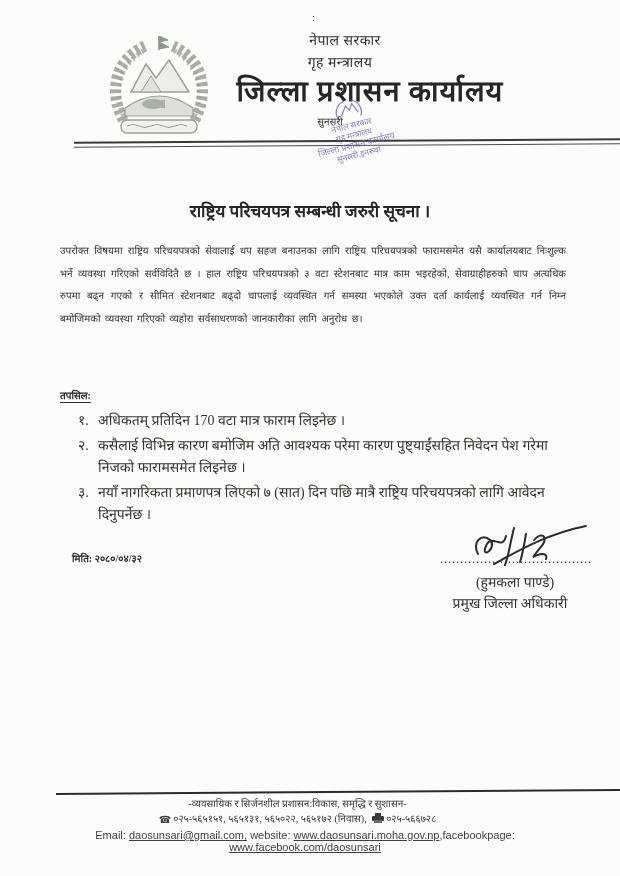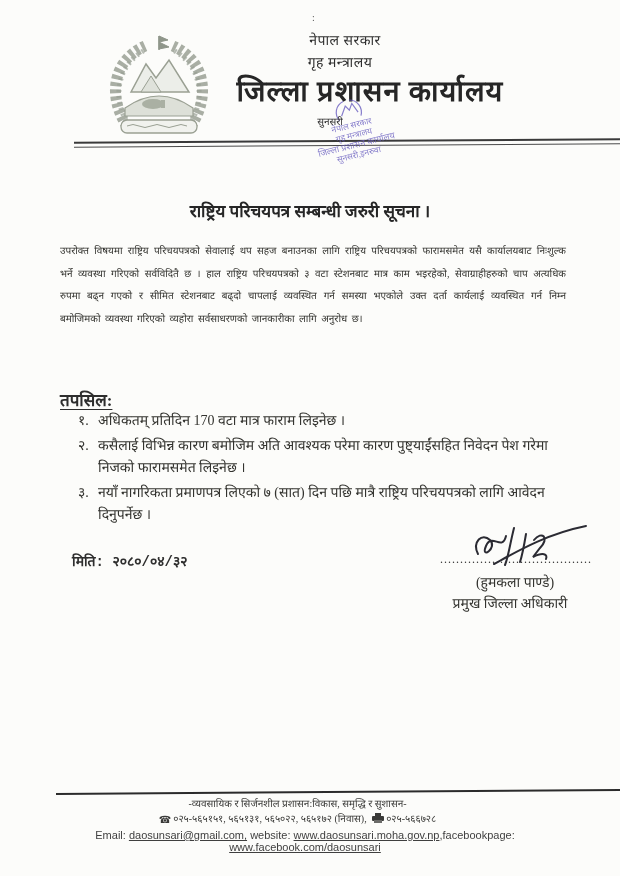--- a/index.html
+++ b/index.html
@@ -26,26 +26,26 @@
   }
   .stamp .s-big{font-size:9px;}
   
   .doc-title{font-size:17px;font-weight:600;color:#262626;}
   .doc-title span{text-underline-offset:4px;}
   
   .body-par{
     font-size:10px;line-height:22.5px;text-align:justify;color:#33332f;
     word-spacing:2px;
   }
-  .tapasil{font-size:17px;font-weight:600;text-decoration:underline;text-underline-offset:3px;}
+  .tapasil{font-size:10px;font-weight:600;text-decoration:underline;text-underline-offset:3px;}
   .list{font-size:14px;line-height:22px;color:#33332f;}
   .list-item{display:flex;margin-bottom:3px;}
   .list-num{width:20px;flex:0 0 20px;}
   .list-text{flex:1;}
-  .date-line{font-size:14px;font-weight:600;font-family:Liberation Mono, monospace;}
+  .date-line{font-size:10px;font-weight:600;}
   
   .dots{font-size:12px;letter-spacing:1px;color:#3a3a3a;white-space:nowrap;overflow:hidden;}
   .sig-name,.sig-post{font-size:14px;color:#33332f;text-align:center;}
   
   .footer-rule{height:0;border-top:2px solid #2b2b2b;transform:rotate(-0.4deg);}
   .motto{font-size:10px;color:#3a3a38;}
   .phone-line{font-size:10px;color:#3a3a38;}
   .phone-line .icon{display:inline-block;vertical-align:-1px;margin-right:2px;}
   .email-line{font-family:"Liberation Sans","DejaVu Sans",sans-serif;font-size:11px;color:#3f3f3f;}
   .u{text-decoration:underline;text-align:center;}

